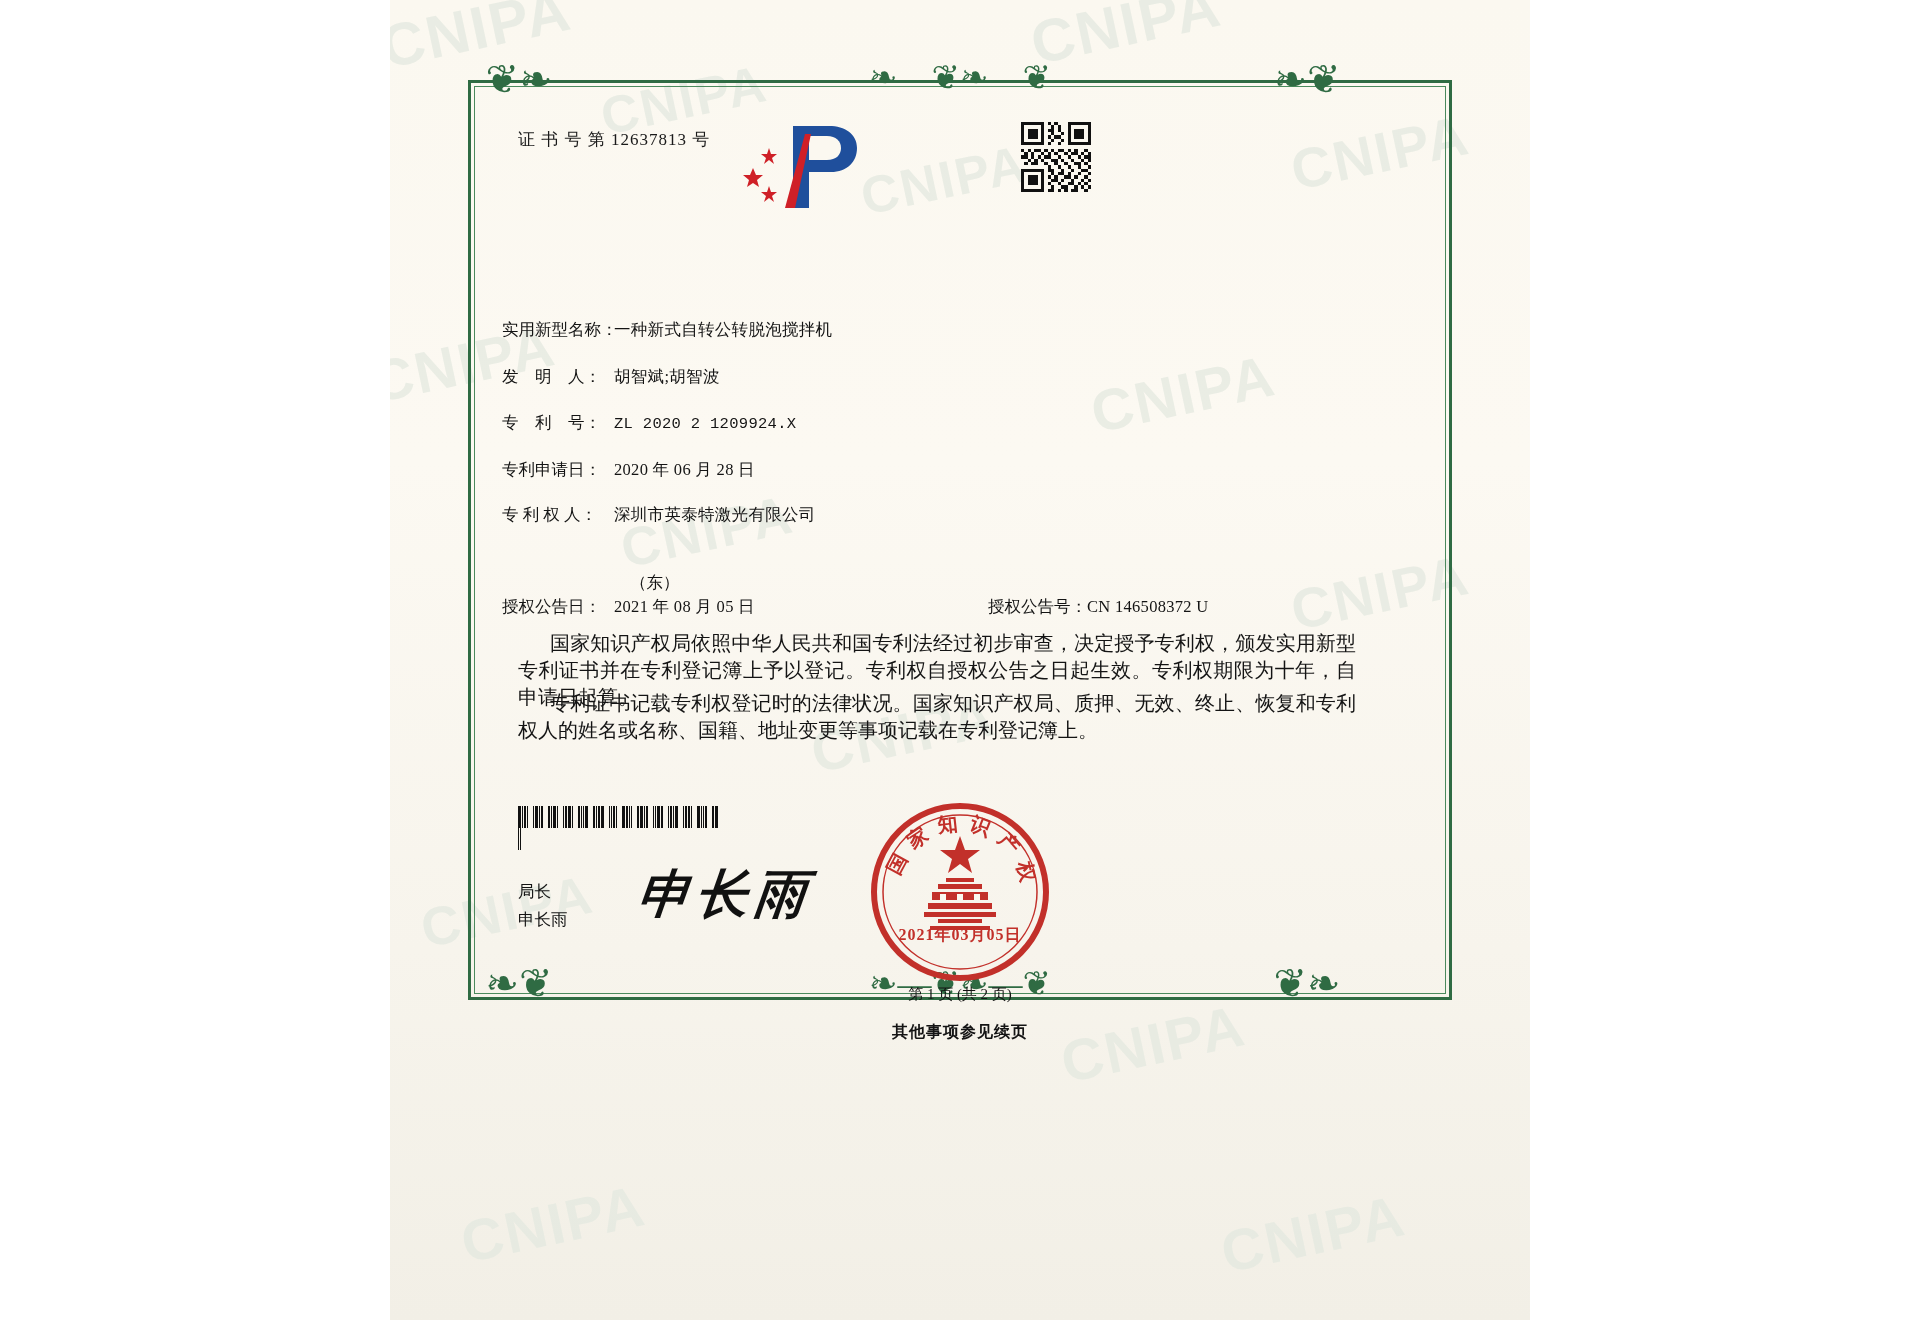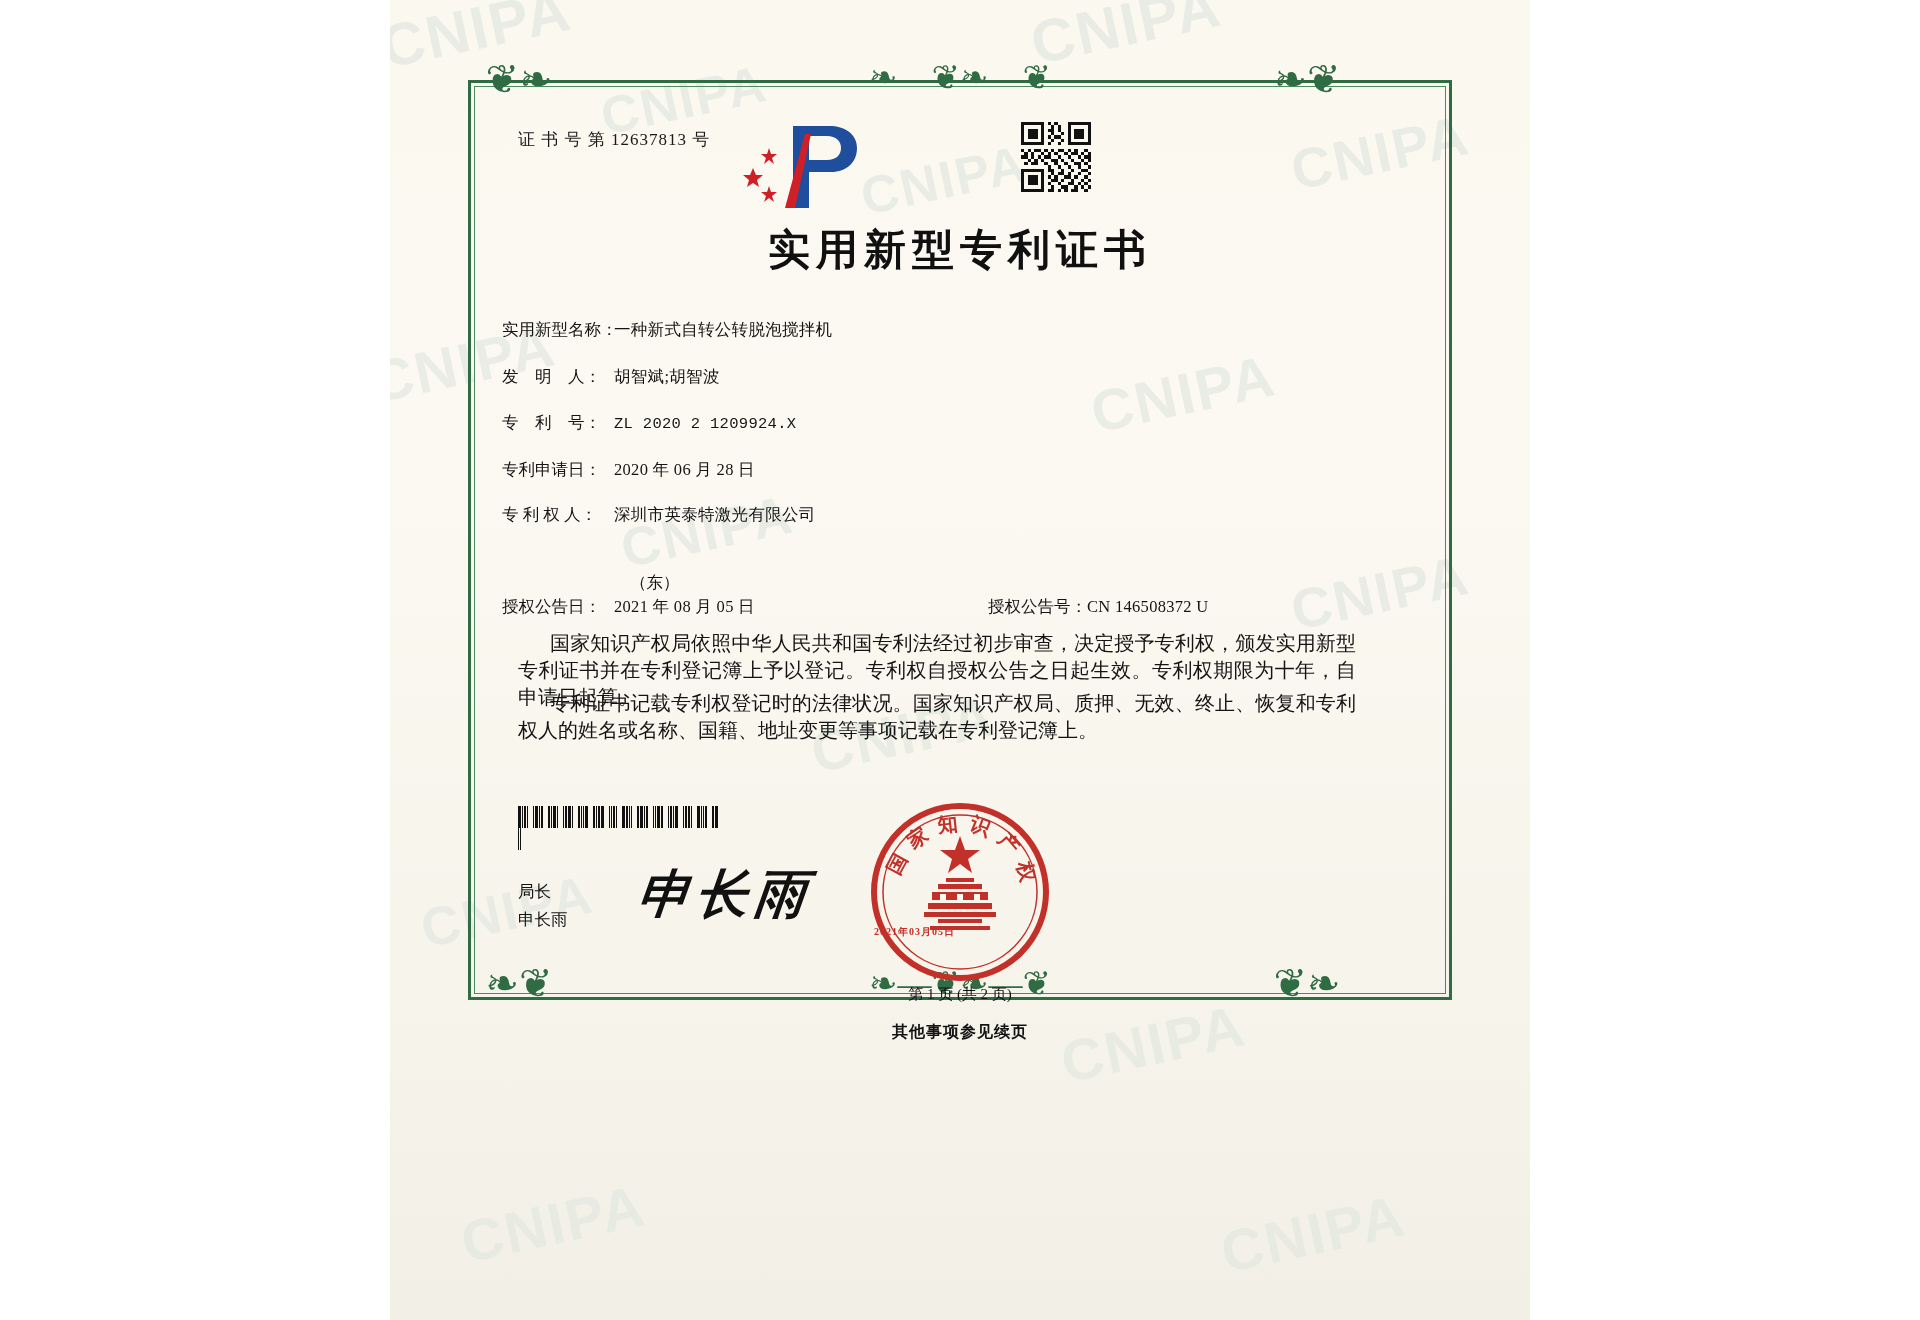--- a/index.html
+++ b/index.html
@@ -227,22 +227,23 @@
     left: 478px;
     top: 800px;
     width: 184px;
     height: 184px;
   }
   #seal-date {
     position: absolute;
     left: 484px;
     top: 925px;
     width: 172px;
+    text-align: center;
     color: #c2302a;
-    font-size: 10px;
+    font-size: 16px;
     letter-spacing: 1px;
     font-weight: 700;
   }
 
   
   #page-no {
     position: absolute;
     left: 0;
     top: 985px;
     width: 1140px;
@@ -416,21 +417,20 @@
           <rect x="18" y="19" width="1" height="1"></rect>
         <rect x="20" y="19" width="1" height="1"></rect>
         <rect x="8" y="20" width="2" height="1"></rect>
           <rect x="11" y="20" width="1" height="1"></rect>
         <rect x="13" y="20" width="1" height="1"></rect>
           <rect x="15" y="20" width="2" height="1"></rect>
         <rect x="19" y="20" width="1" height="1"></rect>
       </g>
     </svg>
 
-    <div id="main-title">实用新型专利证书</div>
 
     <div class="field" id="f-name">
       <span class="lbl">实用新型名称：</span><span class="val">一种新式自转公转脱泡搅拌机</span>
     </div>
 
     <div class="field" id="f-inv">
       <span class="lbl">发　明　人：</span><span class="val">胡智斌;胡智波</span>
     </div>
 
     <div class="field" id="f-patno">

